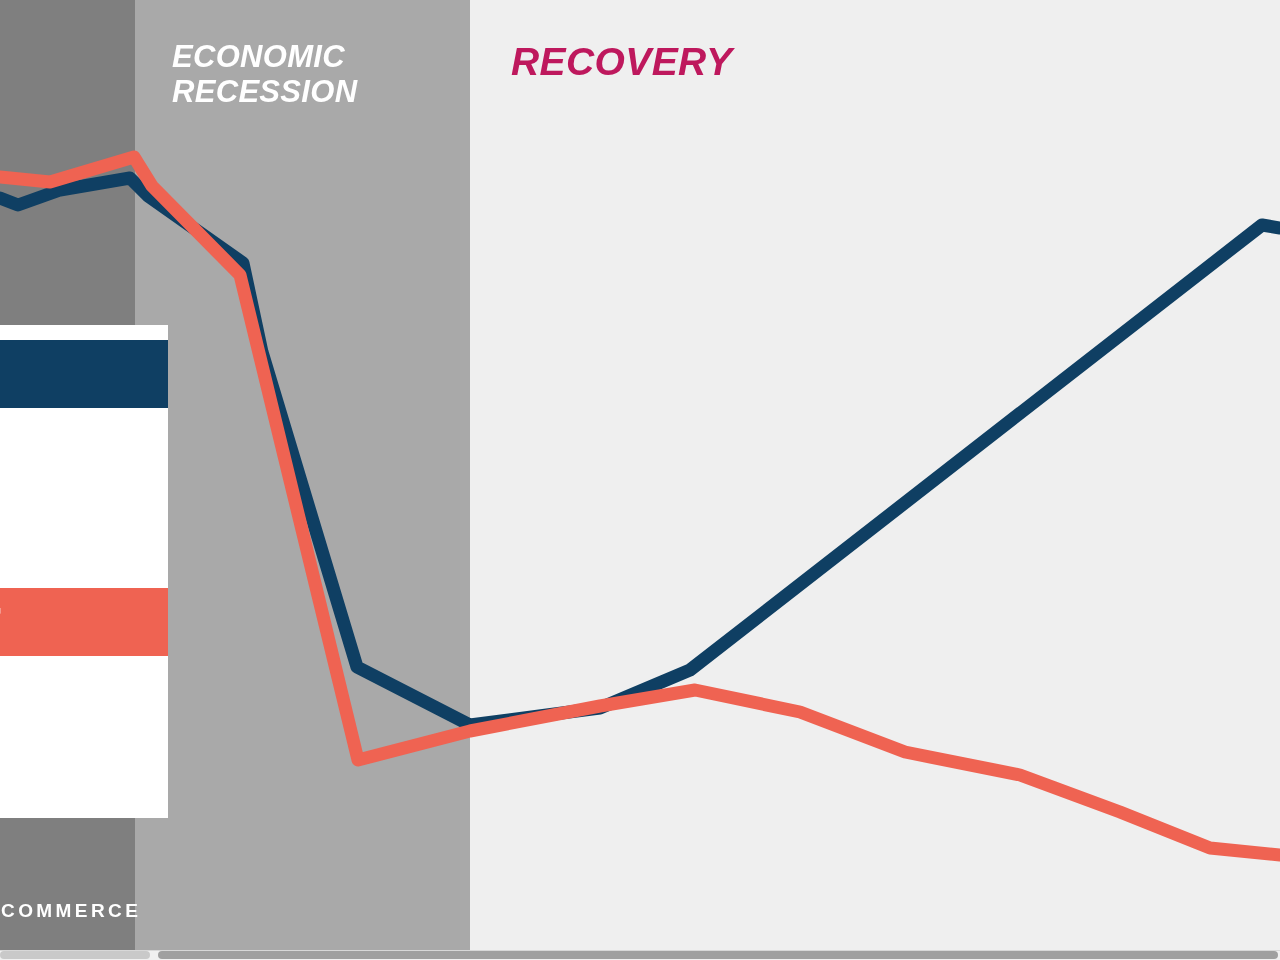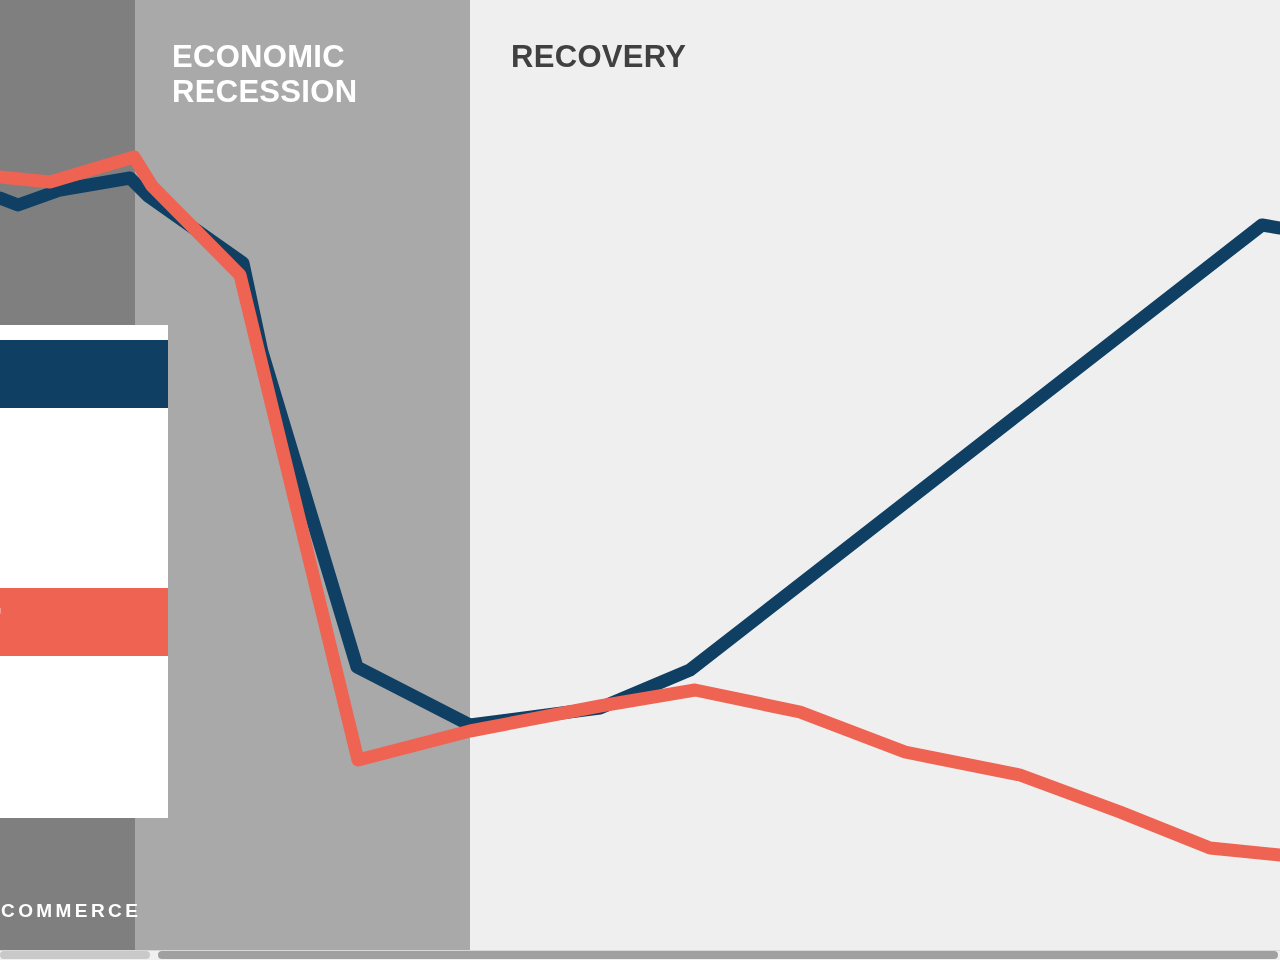--- a/index.html
+++ b/index.html
@@ -22,40 +22,41 @@
   #band-recession{ left:135px; width:335px; background:#a9a9a9; }
   #band-recovery{ left:470px; right:0;     background:#efefef; }
 
   
   .phase-label{
     position:absolute;
     font-weight:700;
     letter-spacing:0.01em;
     line-height:1.12;
     text-transform:uppercase;
+    font-style:italic;
   }
   #label-shutdown{
     left:-52px; top:38px;
     width:110px;
     color:#ffffff;
     font-size:38px;
     text-align:left;
     white-space:pre-line;
   }
   #label-recession{
     left:172px; top:40px;
     width:230px;
     color:#ffffff;
     font-size:31px;
     white-space:pre-line;
   }
   #label-recovery{
     left:511px; top:40px;
-    color:#404040;
-    font-size:31px;
+    color:#be185d;
+    font-size:39px;
   }
 
   
   #plot{ position:absolute; left:0; top:0; width:1280px; height:960px; }
 
   
   #legend{
     position:absolute;
     left:-138px; top:325px;
     width:306px; height:493px;

